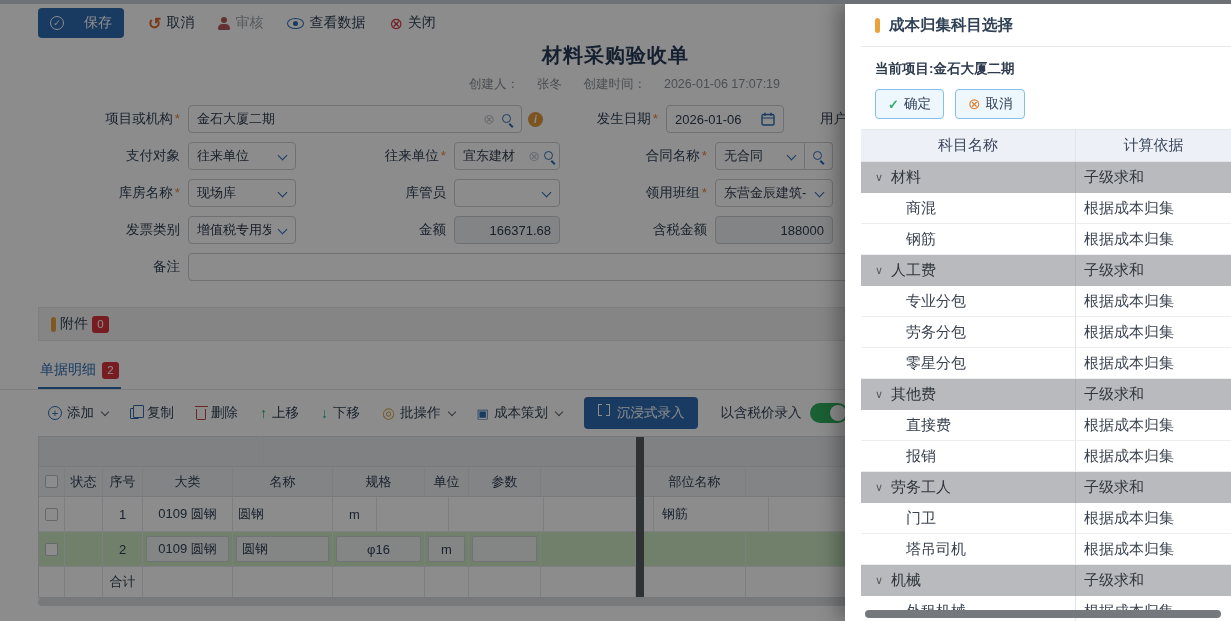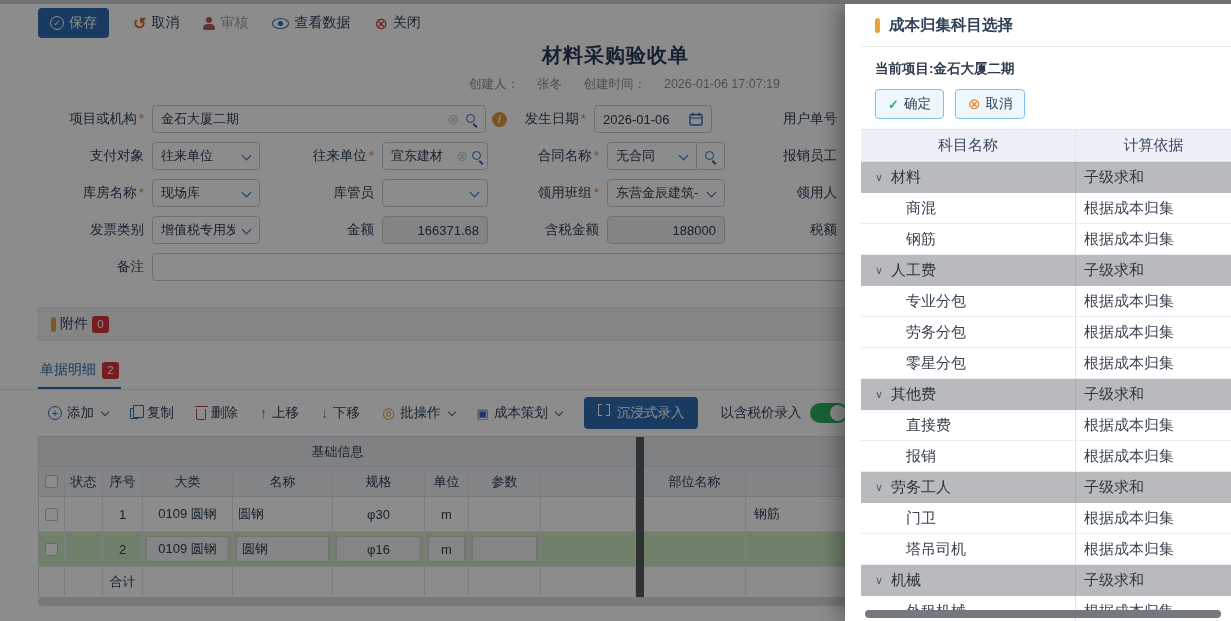--- a/index.html
+++ b/index.html
@@ -10,21 +10,21 @@
   
   .top-strip { position:absolute; left:0; top:0; width:100%; height:4px; background:#6d7175; z-index:30; }
 
   
   .dim { position:absolute; inset:0; background:rgba(0,0,0,0.45); z-index:5; pointer-events:none; }
 
   
   .main { position:absolute; inset:0; background:#fff; z-index:1; }
 
   .toolbar { display:flex; align-items:center; gap:24px; padding:10px 0 6px 38px; height:42px; }
-  .btn-primary { display:flex; align-items:center; gap:5px; background:#2f6cb3; color:#fff;
+  .btn-primary { display:flex; align-items:center; gap:20px; background:#2f6cb3; color:#fff;
      border:none; border-radius:4px; padding:6px 12px; font-size:14px; cursor:pointer; }
   .tb-item { display:flex; align-items:center; gap:5px; font-size:14px; color:#304156; cursor:pointer; }
   .tb-item.disabled { color:#a0a6ad; }
 
   .ic { display:inline-flex; align-items:center; justify-content:center; }
   .ic-circle-check { width:14px; height:14px; border:1.4px solid #fff; border-radius:50%;
      color:#fff; font-size:9px; }
   .ic-circle-check::after{ content:'✓'; }
   .ic-undo { color:#e06c2b; font-size:16px; font-weight:bold; }
   .ic-undo::after{ content:'↺'; }
@@ -40,21 +40,21 @@
   .ic-circle-x::after{ content:'⊗'; }
 
   
   .doc-title { text-align:center; font-size:20px; font-weight:bold; color:#263a56; letter-spacing:1px; }
   .doc-sub { text-align:center; font-size:12.5px; color:#8a9097; margin-top:7px; }
   .doc-sub span { margin:0 18px; }
 
   
   .form { width:845px; margin-top:12px; }
   .frow { display:flex; align-items:center; height:28px; margin-bottom:9px; }
-  .lb { flex:none; text-align:right; padding-right:8px; font-size:13.5px; color:#304156; white-space:nowrap; }
+  .lb { flex:none; text-align:right; padding-right:8px; font-size:13.5px; color:#304156; white-space:nowrap;margin-left:36px; }
   .lb1 { width:152px; } .lb2 { width:122px; } .lb3 { width:119px; } .lb4 { flex:1; }
   .req { color:#e0883f; margin-left:2px; }
   .fld { flex:none; height:28px; border:1px solid #c9ccd4; border-radius:4px; background:#fff;
      display:flex; align-items:center; padding:0 8px; font-size:13px; color:#2e3b4e; position:relative; overflow:hidden; white-space:nowrap; }
   .fld .val { flex:1; overflow:hidden; white-space:nowrap; }
   .sel { padding-right:24px; }
   .sel::after { content:''; position:absolute; right:9px; top:9px; width:6px; height:6px;
      border-right:1.8px solid #2f6cb3; border-bottom:1.8px solid #2f6cb3; transform:rotate(45deg); }
   .f-sm { width:108px; } .f-md { width:106px; } .f-dt { width:118px; } .f-proj { width:334px; }
   .disab { background:#eef0f3; }
@@ -340,21 +340,20 @@
         <span>以含税价录入</span>
         <span class="toggle"></span>
       </div>
       <div class="dt-item">
         <span>显示</span>
       </div>
     </div>
 
     <div class="gtable">
       <div class="trow grow">
-        <div class="g1">基础信息</div>
         <div class="cell c-gap"></div>
         <div class="cell g2"></div>
       </div>
       <div class="trow hrow">
         <div class="cell c-cb">
             <span class="cbx"></span>
           </div>
         <div class="cell c-st">状态</div>
         <div class="cell c-seq">序号</div>
         <div class="cell c-cat">大类</div>
@@ -368,21 +367,20 @@
       </div>
 
       <div class="trow brow">
         <div class="cell c-cb">
             <span class="cbx"></span>
           </div>
         <div class="cell c-st"></div>
         <div class="cell c-seq">1</div>
         <div class="cell c-cat">0109 圆钢</div>
         <div class="cell c-name">圆钢</div>
-        <div class="cell c-spec">φ30</div>
         <div class="cell c-unit">m</div>
         <div class="cell c-par"></div>
         <div class="cell c-ext"></div>
         <div class="cell c-gap"></div>
         <div class="cell c-part"></div>
         <div class="cell c-subj">钢筋</div>
       </div>
 
       <div class="trow brow brow-green">
         <div class="cell c-cb">

